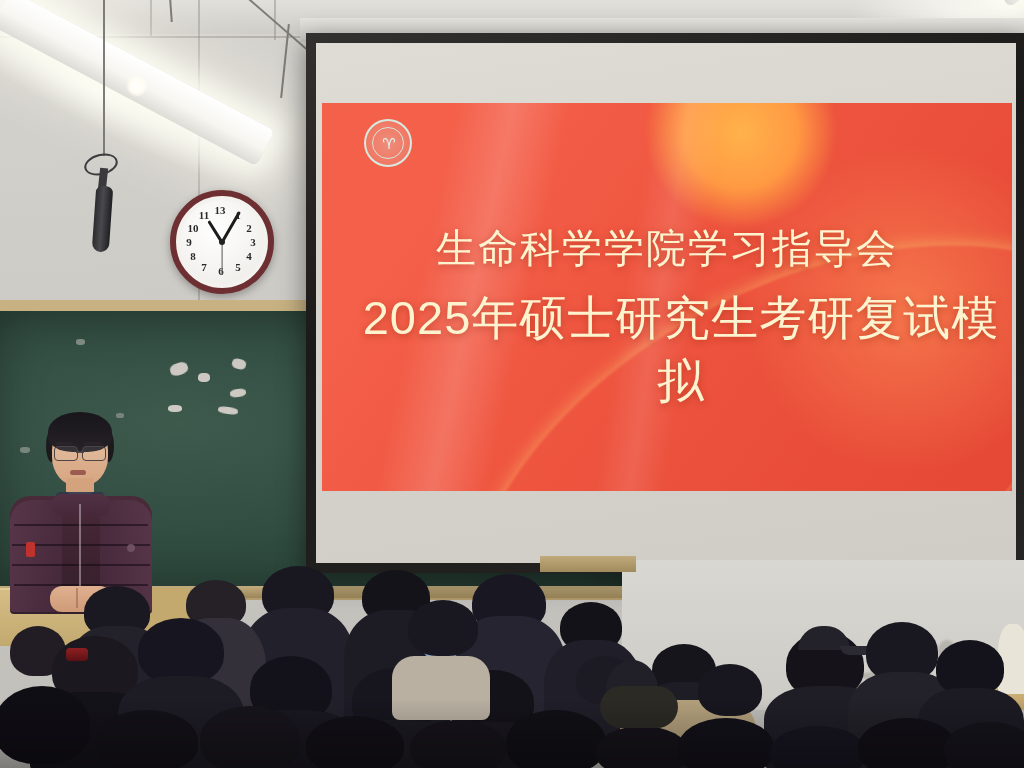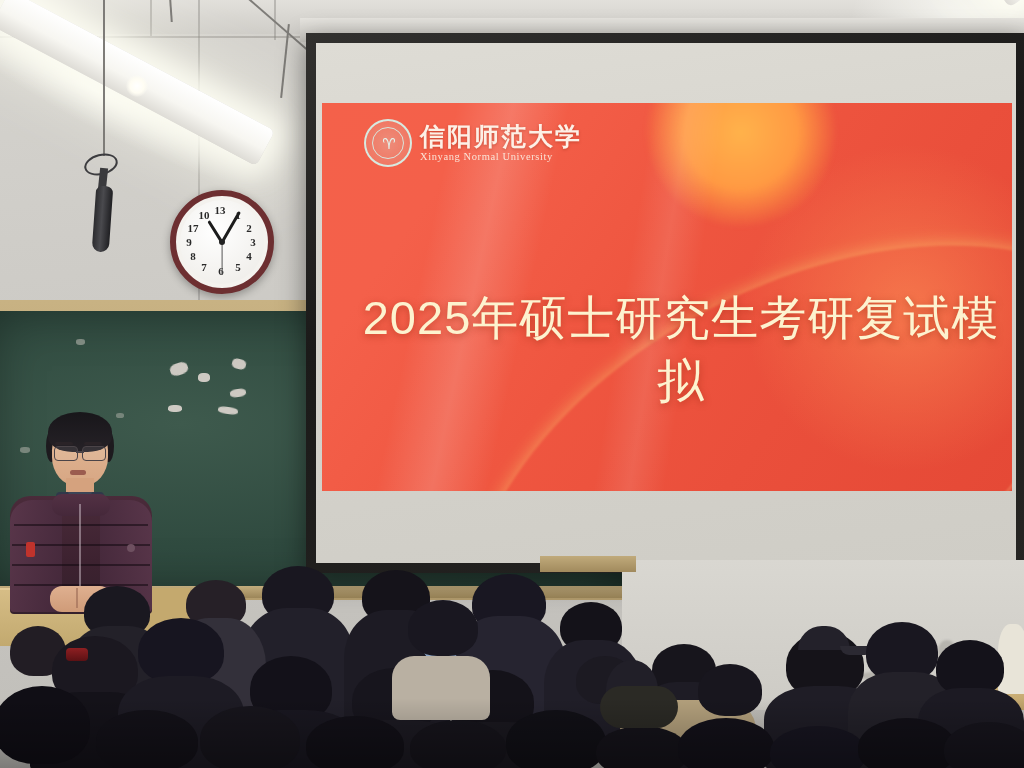--- a/index.html
+++ b/index.html
@@ -202,22 +202,22 @@
       <div class="cnum" style="left:33px;top:4px;">13</div>
       <div class="cnum" style="left:51px;top:9px;">1</div>
       <div class="cnum" style="left:62px;top:22px;">2</div>
       <div class="cnum" style="left:66px;top:36px;">3</div>
       <div class="cnum" style="left:62px;top:50px;">4</div>
       <div class="cnum" style="left:51px;top:61px;">5</div>
       <div class="cnum" style="left:34px;top:65px;">6</div>
       <div class="cnum" style="left:17px;top:61px;">7</div>
       <div class="cnum" style="left:6px;top:50px;">8</div>
       <div class="cnum" style="left:2px;top:36px;">9</div>
-      <div class="cnum" style="left:6px;top:22px;">17</div>
-      <div class="cnum" style="left:17px;top:9px;">10</div>
+      <div class="cnum" style="left:6px;top:22px;">10</div>
+      <div class="cnum" style="left:17px;top:9px;">11</div>
       <div class="hand hand-h"></div>
       <div class="hand hand-m"></div>
       <div class="hand hand-s"></div>
       <div class="clock-pin"></div>
     </div>
   </div>
 
   <div class="board-frame"></div>
   <div class="board">
     <div class="chalk" style="left:178px;top:52px;width:18px;height:12px;transform:rotate(-18deg);"></div>
@@ -244,26 +244,23 @@
     <div class="ribbon"></div>
     <div class="slide-sheen"></div>
     <div class="slide-sheen2"></div>
 
     <div class="logo-row">
       <div class="emblem">
         <div class="emblem-inner">
           <span class="emblem-fig">♈</span>
         </div>
       </div>
-      <div>
-        <div class="logo-cn">信阳师范大学</div>
-        <div class="logo-en">Xinyang Normal University</div>
-      </div>
     </div>
 
+    <div class="title1">生命科学学院学习指导会</div>
     <div class="title2">2025年硕士研究生考研复试模拟</div>
   </div>
 
   <div class="right-wall"></div>
   <div class="board-right-end"></div>
   <div class="scuff" style="left:860px;top:672px;width:30px;height:8px;"></div>
   <div class="scuff" style="left:938px;top:640px;width:18px;height:22px;"></div>
   <div class="desk" style="left:975px;top:680px;width:49px;height:30px;"></div>
   <div class="body" style="left:998px;top:624px;width:30px;height:70px;background:#e8e4d8;"></div>
 

